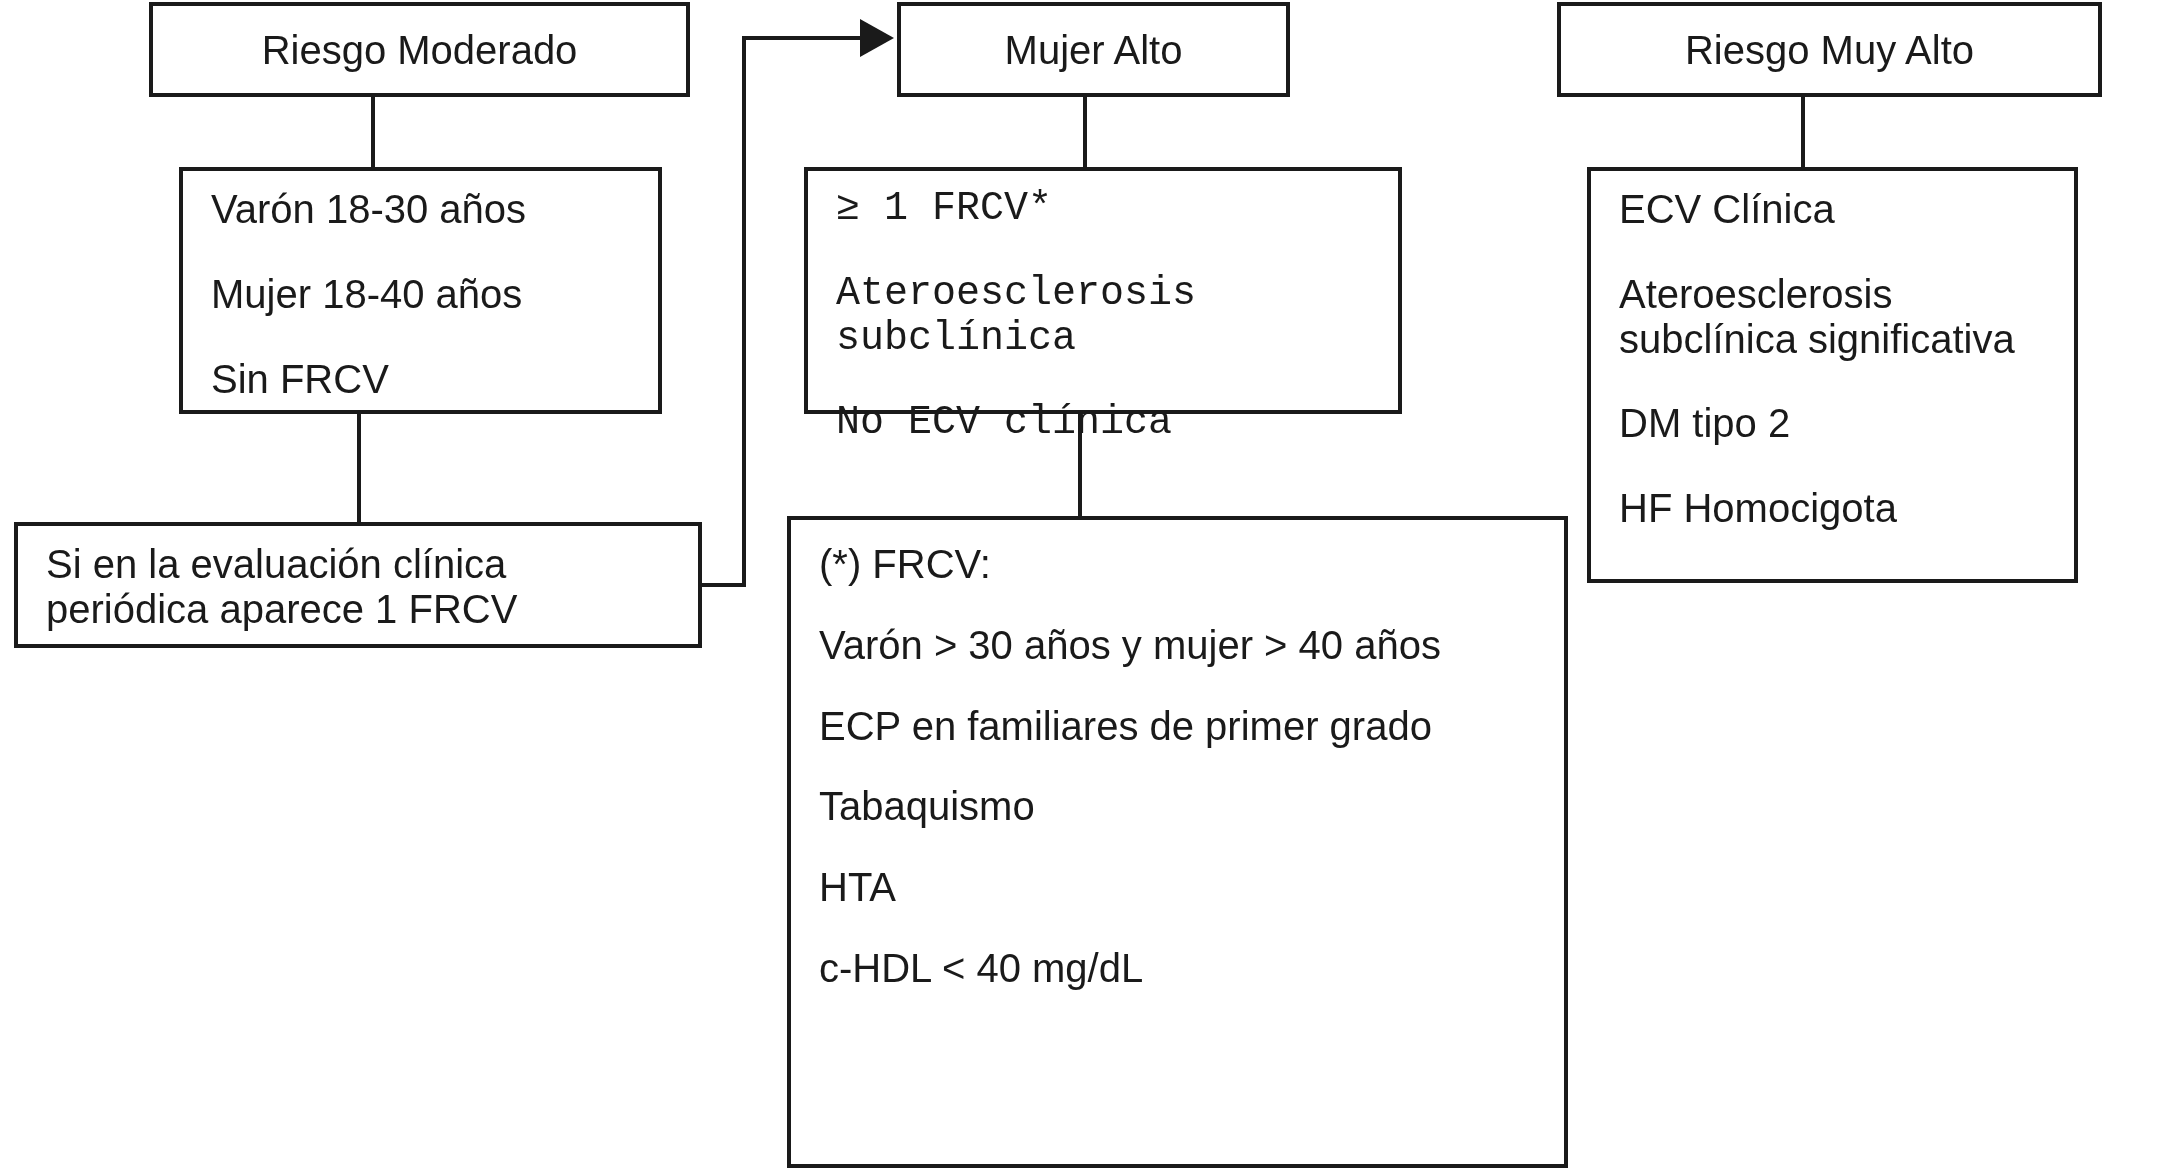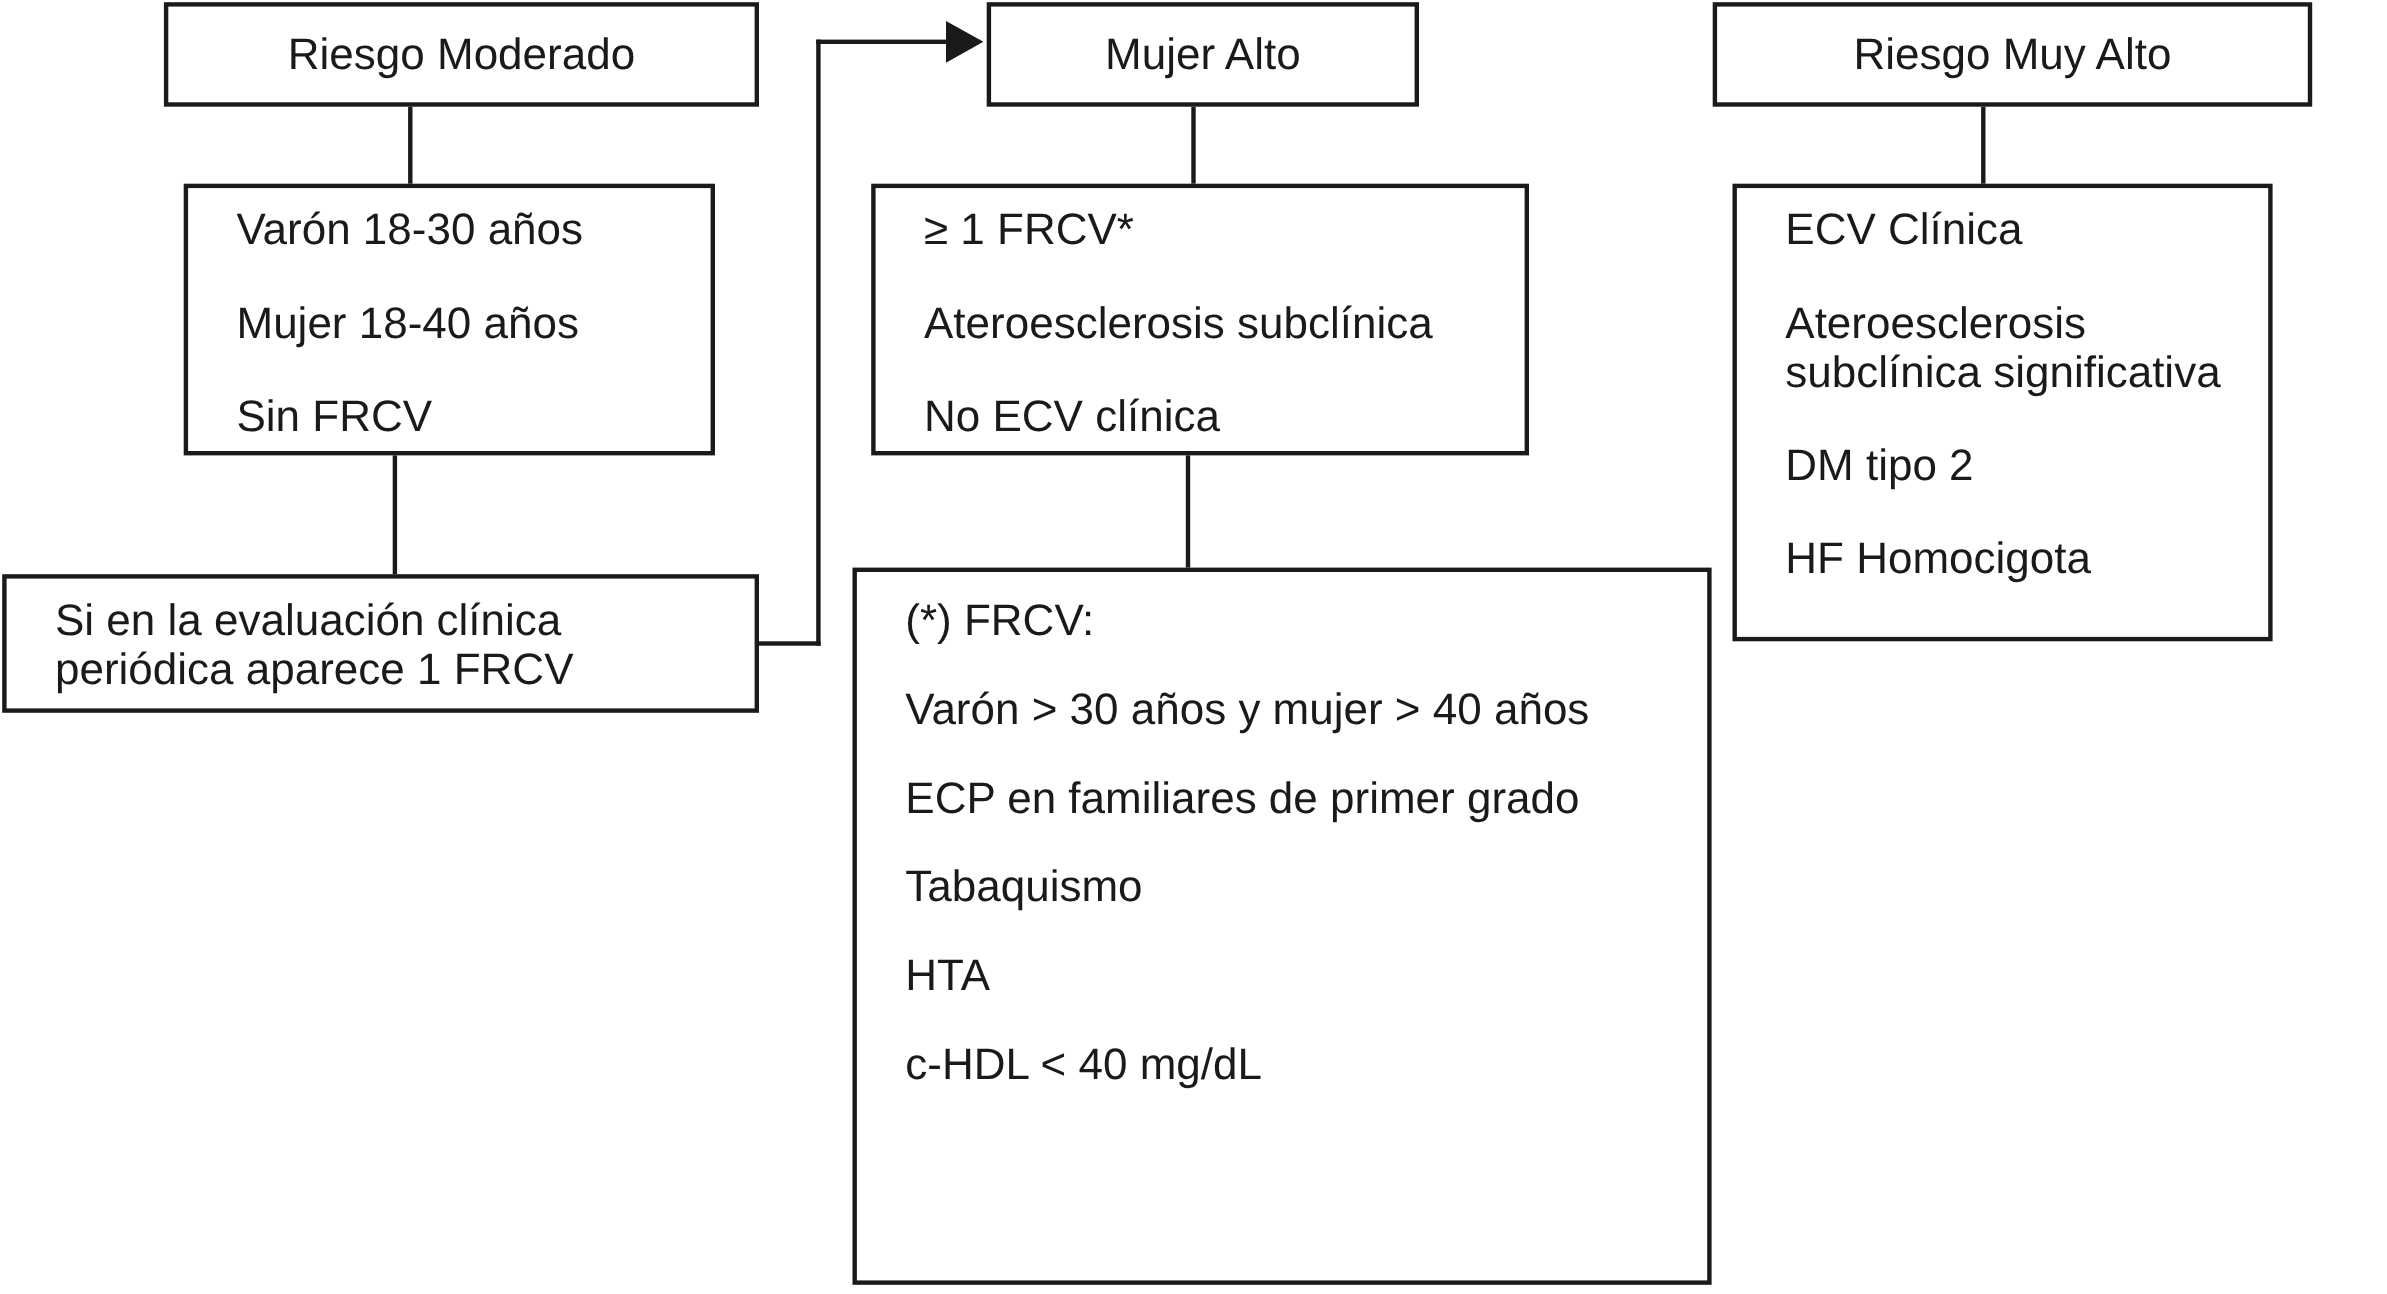--- a/index.html
+++ b/index.html
@@ -24,21 +24,22 @@
     border: 4px solid #1a1a1a;
     background: #ffffff;
     z-index: 3;
   }
   .box.header-box {
     display: flex;
     align-items: center;
     justify-content: center;
   }
   .box.content-box {
-    padding: 16px 26px 16px 44px;
+    padding: 16px 26px 16px 28px;
+    margin-left: 12px;
   }
   .header-label {
     font-size: 40px;
     line-height: 1.1;
     white-space: nowrap;
   }
   .line-item {
     font-size: 40px;
     line-height: 1.12;
     margin: 0 0 40px 0;
@@ -100,21 +101,21 @@
   <div class="vline" style="left:742px; top:36px; height:551px;"></div>
   <div class="hline" style="left:742px; top:36px; width:120px;"></div>
   <div class="arrowhead" style="left:860px; top:19px;"></div>
 
   <div class="box header-box" style="left:897px; top:2px; width:393px; height:95px;">
     <span class="header-label">Mujer Alto</span>
   </div>
 
   <div class="vline" style="left:1083px; top:95px; height:74px;"></div>
 
-  <div class="box content-box" style="left:792px; top:167px; width:598px; height:247px;">
+  <div class="box content-box" style="left:792px; top:167px; width:598px; height:247px;font-family:Liberation Mono, monospace;">
     <p class="line-item">≥ 1 FRCV*</p>
     <p class="line-item">Ateroesclerosis subclínica</p>
     <p class="line-item">No ECV clínica</p>
   </div>
 
   <div class="vline" style="left:1078px; top:412px; height:106px;"></div>
 
   <div class="box content-box tight-list" style="left:775px; top:516px; width:781px; height:652px; padding-top:22px;">
     <p class="line-item">(*) FRCV:</p>
     <p class="line-item">Varón &gt; 30 años y mujer &gt; 40 años</p>

